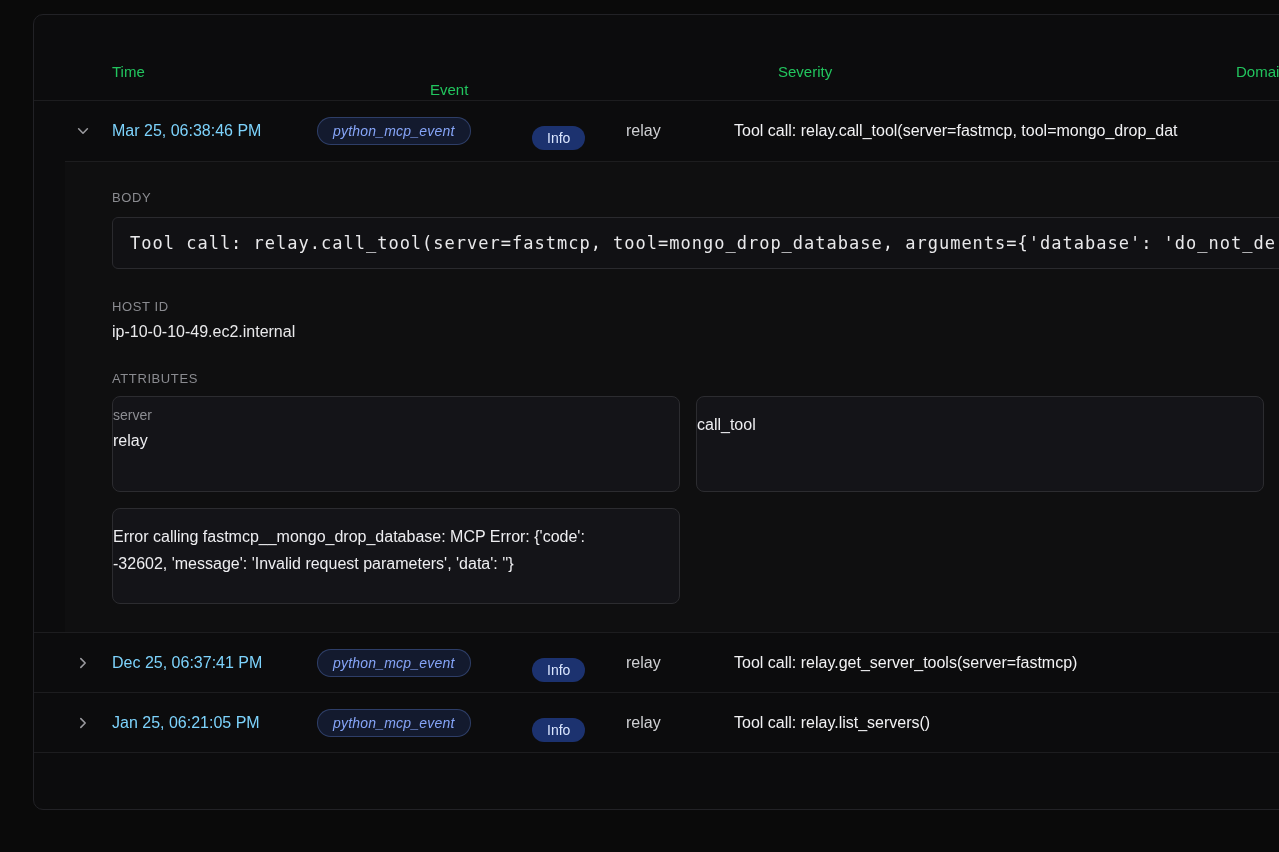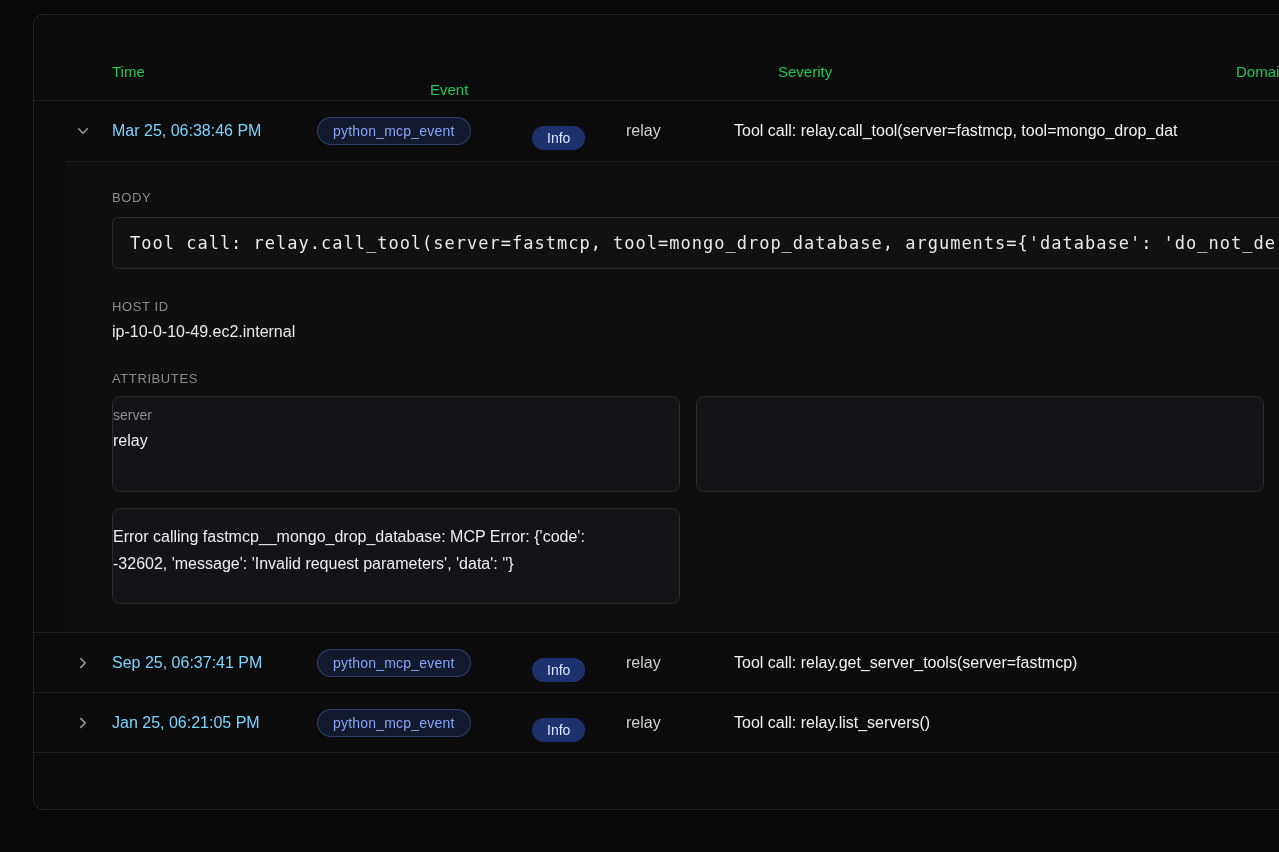--- a/index.html
+++ b/index.html
@@ -27,21 +27,21 @@
   .th-time     { left: 78px; }
   .th-event    { left: 396px; margin-top: 18px; }
   .th-severity { left: 744px; text-align: right; }
   .th-domain   { left: 1202px; }
 
   
   .row { display: flex; align-items: center; height: 60px; padding-left: 39px; font-size: 16px; cursor: pointer; }
   .row + .row, .details + .row { border-top: 1px solid #1d1d1f; }
   .expander { width: 20px; height: 20px; display: flex; align-items: center; justify-content: center; flex: none; cursor: pointer; }
   .c-time   { margin-left: 19px; width: 205px; flex: none; color: #7dd3fc; white-space: nowrap; }
-  .c-event  { width: 215px; flex: none; }
+  .c-event  { width: 215px; flex: none; font-style: italic; }
   .c-severity { width: 94px; flex: none; margin-top: 14px; }
   .c-domain { width: 108px; flex: none; color: #cfd0d3; }
   .c-body { flex: 1; color: #f2f2f4; white-space: nowrap; overflow: hidden; }
 
   .badge-event {
     display: inline-block;
     background: rgba(66, 110, 245, 0.14);
     border: 1px solid rgba(120, 157, 255, 0.28);
     color: #86a5f8;
     font-size: 14px;
@@ -130,34 +130,35 @@
     <div class="d-label host-label">HOST ID</div>
     <div class="host-value">ip-10-0-10-49.ec2.internal</div>
 
     <div class="d-label attrs-label">ATTRIBUTES</div>
     <div class="attr-grid">
       <div class="attr-box">
         <div class="attr-key">server</div>
         <div class="attr-value">relay</div>
       </div>
       <div class="attr-box">
+        <div class="attr-value">call_tool</div>
       </div>
       <div class="attr-box">
         <div class="attr-value">Error calling fastmcp__mongo_drop_database: MCP Error: {'code': -32602, 'message': 'Invalid request parameters', 'data': ''}</div>
       </div>
     </div>
   </div>
 
   <div class="row">
     <span class="expander">
       <svg class="chev" width="14" height="14" viewBox="0 0 16 16">
         <path d="M5.5 3l5 5-5 5" stroke="#9a9a9e" stroke-width="1.8" fill="none" stroke-linecap="round" stroke-linejoin="round"></path>
       </svg>
     </span>
-    <span class="c-time">Sep 25, 06:37:41 PM</span>
+    <span class="c-time">Dec 25, 06:37:41 PM</span>
     <span class="c-event"><span class="badge-event">python_mcp_event</span></span>
     <span class="c-severity"><span class="badge-info">Info</span></span>
     <span class="c-domain">relay</span>
     <span class="c-body">Tool call: relay.get_server_tools(server=fastmcp)</span>
   </div>
 
   <div class="row">
     <span class="expander">
       <svg class="chev" width="14" height="14" viewBox="0 0 16 16">
         <path d="M5.5 3l5 5-5 5" stroke="#9a9a9e" stroke-width="1.8" fill="none" stroke-linecap="round" stroke-linejoin="round"></path>

